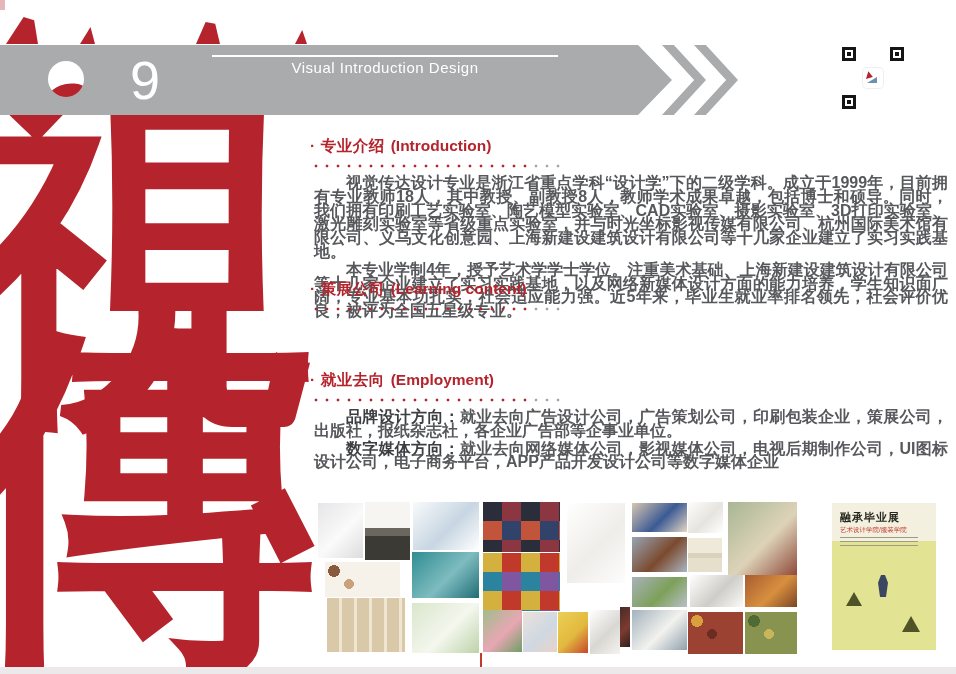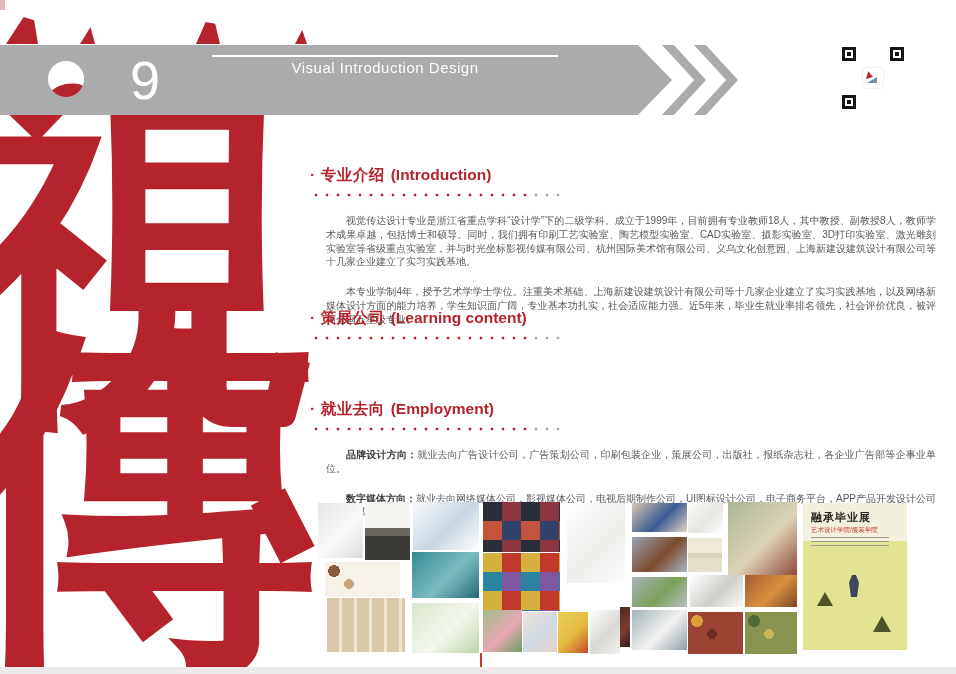--- a/index.html
+++ b/index.html
@@ -54,34 +54,34 @@
   .qr .finder::after{content:"";position:absolute;inset:2px;background:#151515;}
   .qr-logo{position:absolute;left:25px;top:25px;width:20px;height:20px;background:#fff;border-radius:4px;
            box-shadow:0 0 0 1px #eee;}
   .qr-logo::before{content:"";position:absolute;left:4px;top:4px;width:0;height:0;
            border-left:6px solid var(--accent-red);border-top:4px solid transparent;border-bottom:4px solid transparent;
            transform:rotate(18deg);}
   .qr-logo::after{content:"";position:absolute;left:4px;top:9px;width:10px;height:6px;
            background:#6f8fa8;clip-path:polygon(0 100%,100% 0,100% 100%);}
   .sec{position:absolute;left:310px;width:642px;z-index:10;}
   .sec1{top:136px;} .sec2{top:279px;} .sec3{top:370px;} .sec4{top:453px;}
-  .sec-head{color:var(--accent-red);font-size:15.5px;font-weight:bold;letter-spacing:.5px;margin-top:29px;}
+  .sec-head{color:var(--accent-red);font-size:15.5px;font-weight:bold;letter-spacing:.5px;}
   .sec-head .bullet{margin-right:5px;font-weight:bold;}
   .sec-head .en{font-weight:bold;margin-left:6px;letter-spacing:0;}
   .dots{display:flex;height:6px;margin:6px 0 7px 3px;width:254px;}
   .dots .dr{flex:0 0 220px;background-image:radial-gradient(circle 1.6px at 3px 3px,var(--accent-red) 95%,transparent);background-size:11px 6px;background-repeat:repeat-x;}
   .dots .dg{flex:1;background-image:radial-gradient(circle 1.6px at 3px 3px,#a3a7aa 95%,transparent);background-size:11px 6px;background-repeat:repeat-x;}
-  .sec p{margin:16px;font-size:10px;line-height:13.8px;color:var(--text-gray);
-         text-align:justify;text-indent:2em;}
+  .sec p{margin:4px;font-size:16px;line-height:13.8px;color:var(--text-gray);
+         text-align:justify;text-indent:2em;font-weight:bold;}
   .sec p b{color:#3d3e42;}
 
   
   .gallery{position:absolute;z-index:10;left:318px;top:502px;width:590px;height:152px;}
   .tile{position:absolute;}
-  .poster{position:absolute;left:485px;top:1px;width:104px;height:147px;overflow:hidden;
+  .poster{position:absolute;left:514px;top:1px;width:104px;height:147px;overflow:hidden;
           background:linear-gradient(180deg,#f3f0df 0 26%,#e2e494 26%);}
   .poster-title{margin:7px 0 1px 8px;font-size:11px;font-weight:bold;color:#26261f;
                 letter-spacing:1px;font-family:"DejaVu Serif","Liberation Serif",serif;white-space:nowrap;}
   .poster-sub{margin:0 0 2px 8px;font-size:6.5px;color:#c23a2e;white-space:nowrap;}
   .poster-lines{margin:1px 0 0 8px;width:78px;height:9px;
                 background:repeating-linear-gradient(180deg,#9b9b88 0 1px,transparent 1px 4px);}
   .poster::before{content:"";position:absolute;left:14px;bottom:44px;width:0;height:0;
                 border-left:8px solid transparent;border-right:8px solid transparent;
                 border-bottom:14px solid #4e5428;}
   .poster::after{content:"";position:absolute;right:16px;bottom:18px;width:0;height:0;

